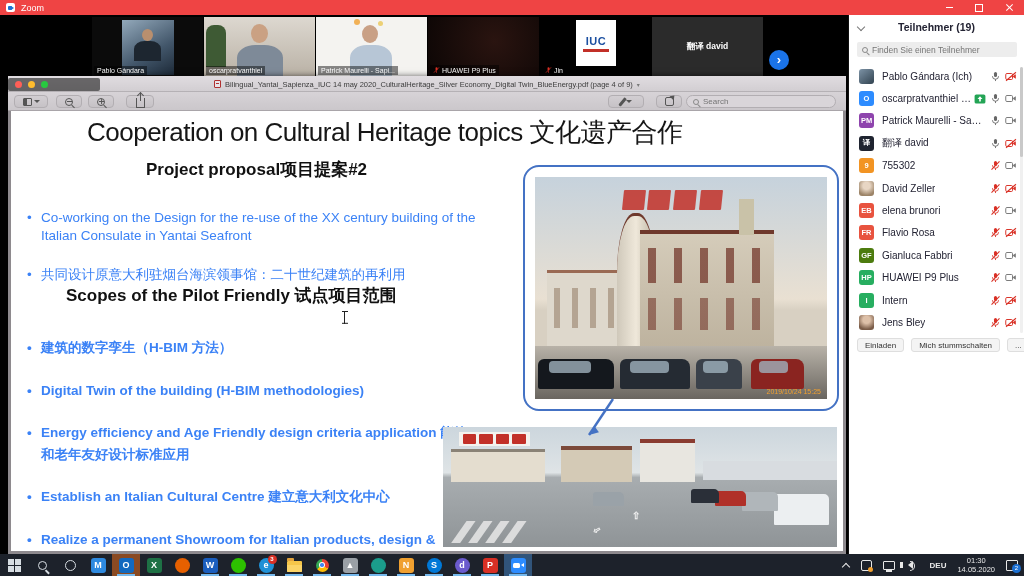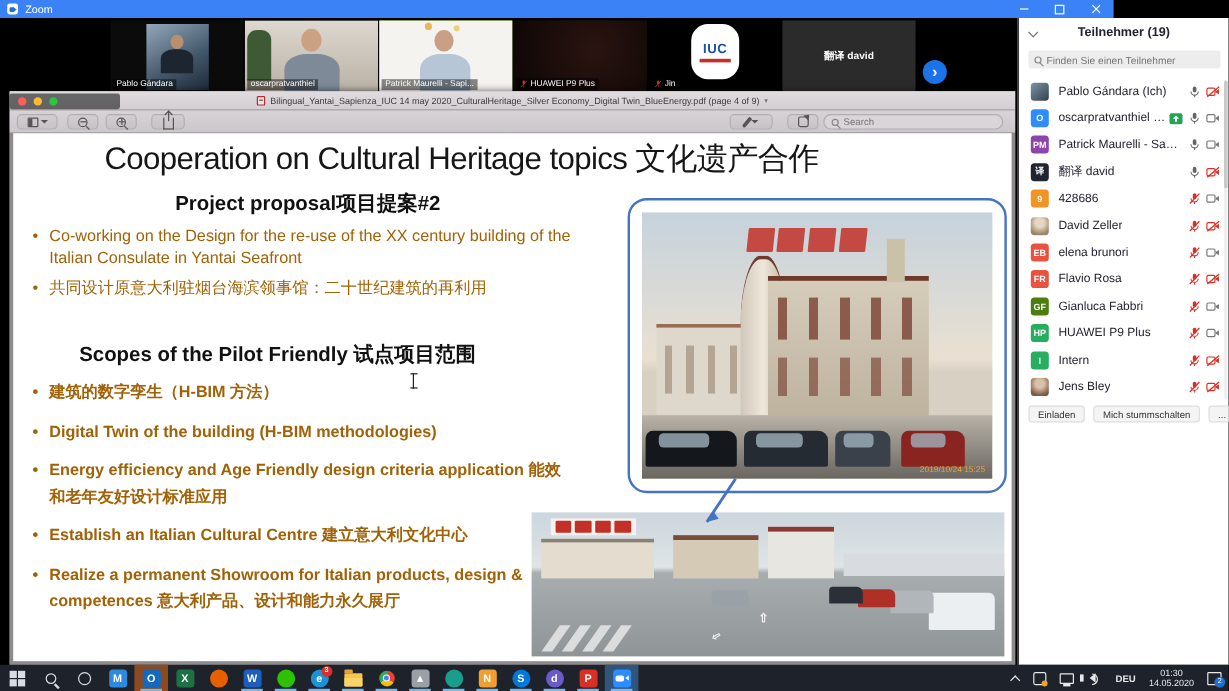--- a/index.html
+++ b/index.html
@@ -1,22 +1,22 @@
 <!DOCTYPE html>
 <html><head>
 <meta charset="utf-8">
 <style>
   * { margin:0; padding:0; box-sizing:border-box; }
   html,body { width:1024px; height:576px; overflow:hidden; background:#000;
     font-family:"Liberation Sans", sans-serif; }
   .screen { position:relative; width:1024px; height:576px; background:#000; overflow:hidden; }
 
   
-  .titlebar { position:absolute; left:0; top:0; width:928px; height:15px;
-    background:#3b82f6; display:flex; align-items:center; }
+  .titlebar { position:absolute; left:0; top:0; width:1024px; height:15px;
+    background:#ef4444; display:flex; align-items:center; }
   .zoom-app-icon { width:9px; height:9px; margin-left:6px; border-radius:2px; background:#fff;
     position:relative; }
   .zoom-app-icon::before { content:""; position:absolute; left:1.5px; top:2.5px; width:4px; height:4px;
     background:#1c70d2; border-radius:1px; }
   .zoom-app-icon::after { content:""; position:absolute; right:1px; top:3px;
     border-left:3px solid #1c70d2; border-top:2px solid transparent; border-bottom:2px solid transparent; }
   .titlebar-title { color:#fff; font-size:9px; margin-left:6px; }
   .win-controls { margin-left:auto; display:flex; height:100%; }
   .win-btn { width:30px; height:100%; display:flex; align-items:center; justify-content:center; position:relative; }
   .wb-min::before { content:""; width:7px; height:1px; background:#fff; display:block; }
@@ -81,21 +81,21 @@
   .pv-content { position:absolute; left:0; top:35px; right:0; bottom:0; background:#8e8a8e; }
   .page { position:absolute; left:3px; right:3px; top:0; bottom:3px; background:#fff; overflow:hidden; }
 
   
   .slide-title { position:absolute; left:76px; top:4px; font-size:26px; font-weight:500; color:#161616;
     white-space:nowrap; letter-spacing:-0.5px; }
   .sec-heading { position:absolute; font-size:17px; font-weight:bold; color:#111; white-space:nowrap; }
   .h-proposal { left:135px; top:47px; }
   .h-scopes { left:55px; top:173px; }
   ul.bullets { position:absolute; list-style:none; }
-  ul.bullets li { position:relative; padding-left:14px; color:#a16207; }
+  ul.bullets li { position:relative; padding-left:14px; color:#3b82f6;margin-top:21px; }
   ul.bullets li::before { content:"•"; position:absolute; left:0; top:0; }
   #proposal-bullets { left:16px; top:77px; width:480px; font-size:13.5px; }
   #proposal-bullets li { margin-bottom:7px; line-height:1.32; }
   #scopes-bullets { left:16px; top:205px; width:448px; font-size:13.5px; font-weight:bold; }
   #scopes-bullets li { margin-bottom:11px; line-height:1.6; }
 
   
   .photo-frame { position:absolute; left:512px; top:54px; width:316px; height:246px;
     border:2px solid #4472c4; border-radius:16px; padding:10px; background:#fff; }
   .photo { position:relative; width:100%; height:100%; overflow:hidden;
@@ -218,21 +218,21 @@
   .g-spk::before { content:""; position:absolute; left:-8px; top:-3px; width:3px; height:6px; background:#e8e8e8; }
   .g-spk::after { content:""; position:absolute; left:2px; top:-4px; width:4px; height:8px;
     border:1.2px solid #e8e8e8; border-left:none; border-radius:0 6px 6px 0; }
   .tray-lang { font-size:8px; font-weight:bold; padding:0 6px; }
   .tray-clock { font-size:7.5px; line-height:1.25; text-align:center; padding:0 5px; }
   .g-notif { width:12px; height:11px; border:1.2px solid #e8e8e8; border-radius:1px; position:relative; }
   .g-notif::after { content:attr(data-count); position:absolute; right:-4px; bottom:-3px; width:9px; height:9px;
     border-radius:50%; background:#1c70d2; color:#fff; font-size:6px; display:flex; align-items:center; justify-content:center; }
 
   .iuc-logo { position:absolute; left:36px; top:3px; width:40px; height:46px; background:#fff; display:flex;
-    flex-direction:column; align-items:center; justify-content:center;border-radius:14px; }
+    flex-direction:column; align-items:center; justify-content:center; }
   .iuc-logo .t { color:#1b4fa0; font-weight:bold; font-size:11px; letter-spacing:0.5px; }
   .iuc-logo .bar { width:26px; height:3px; background:#c23028; margin-top:2px; }
   .centered-name { width:100%; height:100%; display:flex; align-items:center; justify-content:center;
     color:#fff; font-size:8.5px; font-weight:bold; }
 </style>
 </head>
 <body>
 
 <div class="screen">
 
@@ -510,21 +510,21 @@
     </svg>
             <svg width="12" height="11" viewBox="0 0 16 14">
     <rect x="1" y="3" width="9" height="8" rx="1.5" fill="none" stroke="#d93025" stroke-width="1.3"></rect>
     <path d="M10.8 6.4 14.4 4v6l-3.6-2.4z" fill="#d93025"></path>
     <line x1="1.4" y1="12.6" x2="14.6" y2="1.4" stroke="#d93025" stroke-width="1.5"></line>
             </svg>
           </span>
         </div>
         <div class="prow">
           <div class="avatar" style="background: rgb(242, 148, 35);">9</div>
-          <span class="pname">428686</span>
+          <span class="pname">755302</span>
           <span class="picons">
             <svg width="11" height="11" viewBox="0 0 16 16">
     <rect x="5.8" y="1.5" width="4.4" height="7.4" rx="2.2" fill="#d93025"></rect>
     <path d="M3.6 7.6a4.4 4.4 0 0 0 8.8 0" fill="none" stroke="#d93025" stroke-width="1.3"></path>
     <line x1="8" y1="12" x2="8" y2="14.6" stroke="#d93025" stroke-width="1.3"></line>
     <line x1="2.2" y1="14" x2="13.8" y2="2" stroke="#d93025" stroke-width="1.5"></line>
             </svg>
             <svg width="12" height="11" viewBox="0 0 16 14">
     <rect x="1" y="3" width="9" height="8" rx="1.5" fill="none" stroke="#777" stroke-width="1.3"></rect>
     <path d="M10.8 6.4 14.4 4v6l-3.6-2.4z" fill="#777"></path>

